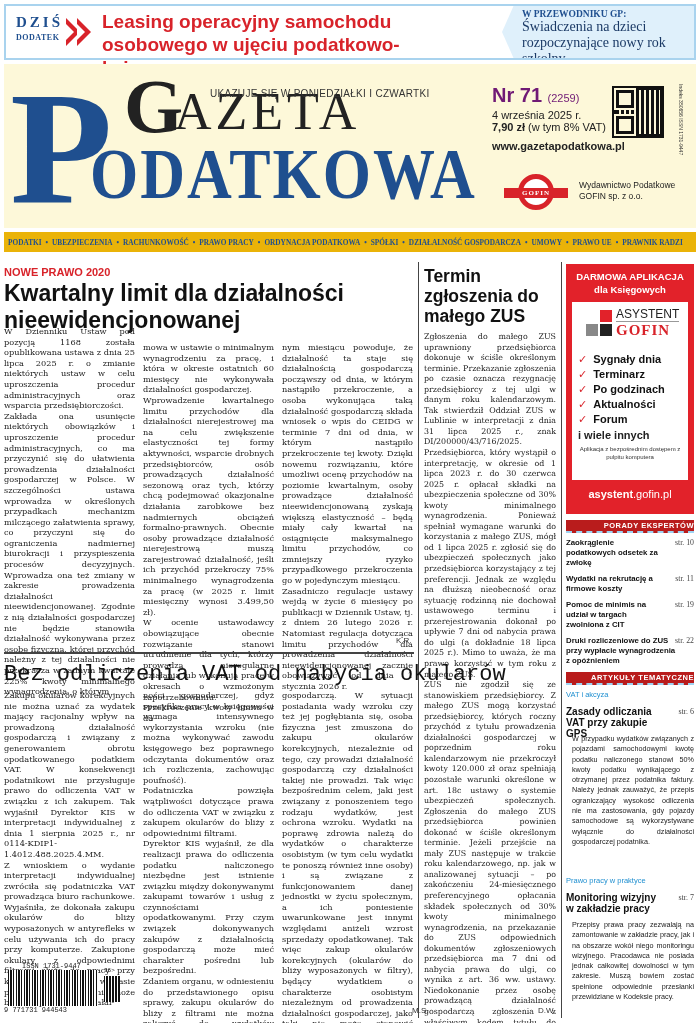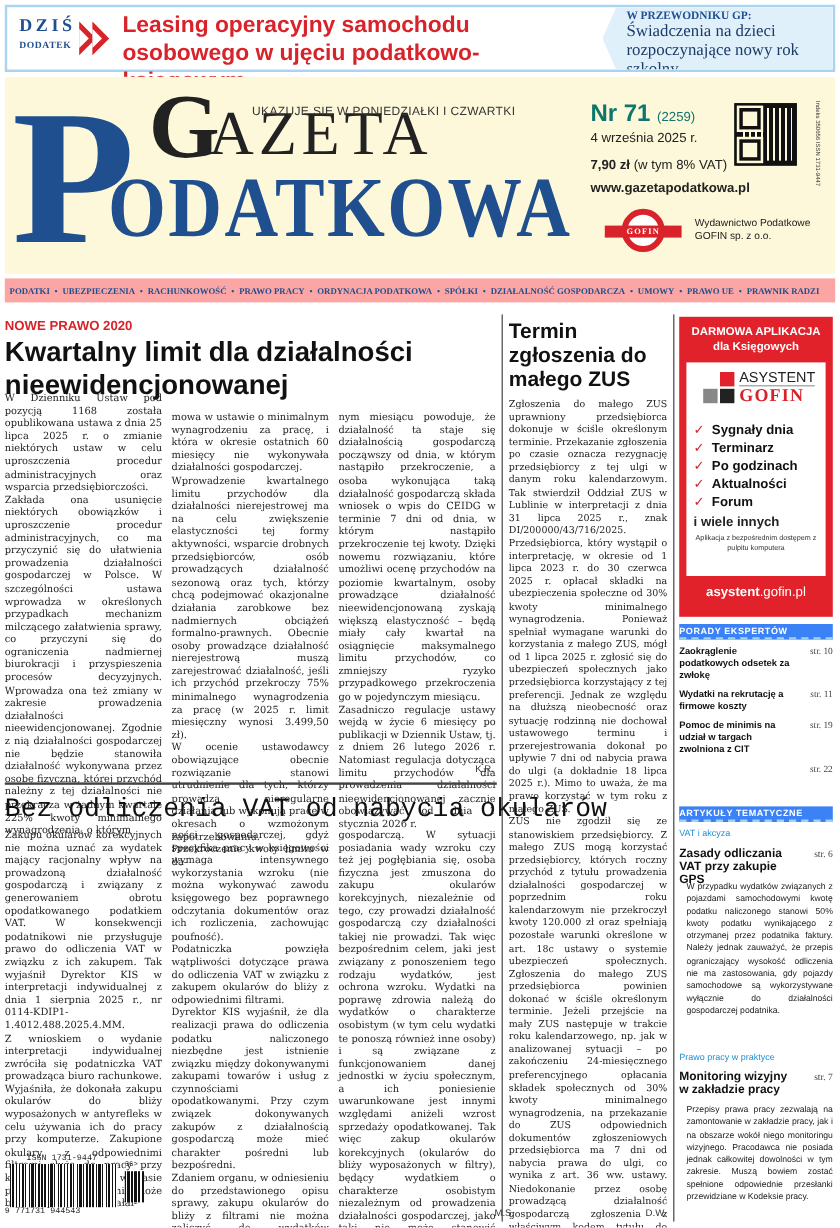--- a/index.html
+++ b/index.html
@@ -16,34 +16,34 @@
 .guide{width:192px;background:#dff0fb;clip-path:polygon(6% 0,100% 0,100% 100%,6% 100%,0 50%);padding:3px 0 0 20px}
 .guide .g1{font-family:"Liberation Serif",serif;font-weight:bold;font-size:9.5px;color:#1f4f8f}
 .guide .g2{font-family:"Liberation Serif",serif;font-size:14px;color:#1b3a66;line-height:16px}
 .mast{position:absolute;left:4px;top:64px;width:692px;height:164px;background:#fdf8d9}
 .logo-p{position:absolute;left:6px;top:14px;font-family:"Liberation Serif",serif;font-weight:bold;color:#1f4f8f;font-size:160px;line-height:140px;transform:scaleX(1.05);transform-origin:left}
 .logo-g{position:absolute;left:120px;top:4px;font-family:"Liberation Serif",serif;color:#222;font-size:76px;line-height:76px;font-weight:bold}
 .logo-azeta{position:absolute;left:170px;top:22px;font-family:"Liberation Serif",serif;color:#222;font-size:52px;line-height:52px;letter-spacing:4px}
 .logo-odat{position:absolute;left:86px;top:74px;font-family:"Liberation Serif",serif;color:#1f4f8f;font-size:62px;line-height:62px;font-weight:bold;letter-spacing:2px;transform:scaleY(1.15);transform-origin:top}
 .ukaz{position:absolute;left:206px;top:24px;font-family:Liberation Sans, sans-serif;font-size:10px;color:#333;letter-spacing:.3px}
 .nr{position:absolute;left:488px;top:20px;font-family:"Liberation Sans",sans-serif}
-.nr .n1{font-size:20px;font-weight:bold;color:#0f766e}.nr .n1 span{font-size:11px;font-weight:normal}
+.nr .n1{font-size:20px;font-weight:bold;color:#701a75}.nr .n1 span{font-size:11px;font-weight:normal}
 .nr .n2{font-size:11px;margin-top:2px;color:#222}
-.nr .n3{font-size:11px;margin-top:11px}.nr .n3 b{font-weight:bold}
+.nr .n3{font-size:11px;margin-top:0}.nr .n3 b{font-weight:bold}
 .nr .n4{font-size:11px;margin-top:7px;font-weight:bold}
 .qr{position:absolute;left:608px;top:22px;width:52px;height:52px;background:
 repeating-linear-gradient(90deg,#111 0 3px,#fdf8d9 3px 5px),#111;border:4px solid #111}
 .qr:before,.qr:after{content:"";position:absolute;width:12px;height:12px;border:3px solid #111;background:#fdf8d9;outline:2px solid #fdf8d9}
 .qr:before{left:0;top:0}.qr:after{left:0;bottom:0}
 .issn-v{position:absolute;left:674px;top:20px;font-family:"Liberation Sans",sans-serif;font-size:5px;writing-mode:vertical-rl;color:#333}
 .gofin-logo{position:absolute;left:500px;top:110px;width:64px;height:36px}
 .gofin-logo .ring{position:absolute;left:14px;top:0;width:36px;height:36px;border-radius:50%;border:5px solid #d8232a;background:#fff}
 .gofin-logo .bar{position:absolute;left:0;top:14px;width:64px;height:10px;background:#d8232a;color:#fff;font-size:7px;text-align:center;font-family:"Liberation Serif",serif;font-weight:bold;line-height:10px;letter-spacing:1px}
 .wyd{position:absolute;left:575px;top:116px;font-family:"Liberation Sans",sans-serif;font-size:8.5px;color:#222;text-align:left;line-height:11px}
-.nav{position:absolute;left:4px;top:232px;width:692px;height:20px;background:#fca5a5;font-family:"Liberation Serif",serif;font-weight:bold;font-size:7.3px;color:#1f4f8f;display:flex;align-items:center;padding-left:4px;white-space:nowrap}
+.nav{position:absolute;left:4px;top:232px;width:692px;height:20px;background:#eab308;font-family:"Liberation Serif",serif;font-weight:bold;font-size:7.3px;color:#1f4f8f;display:flex;align-items:center;padding-left:4px;white-space:nowrap}
 .nav span.sep{margin:0 4px}
 .col{position:absolute;font-size:8.2px;line-height:10.6px;text-align:justify}
 .kicker{position:absolute;left:4px;top:266px;font-family:"Liberation Sans",sans-serif;font-weight:bold;color:#d8232a;font-size:11px}
 .h1{position:absolute;left:4px;top:280px;width:410px;font-family:"Liberation Sans",sans-serif;font-weight:bold;font-size:23px;line-height:27px;color:#111}
 .sig{position:absolute;font-family:"Liberation Sans",sans-serif;font-size:8px;color:#333}
 .vrule{position:absolute;width:1px;background:#444}
 .hrule{position:absolute;height:2px;background:#444}
 .h2{position:absolute;left:4px;top:662px;font-family:Liberation Mono, monospace;font-size:22px;color:#111}
 .h3{position:absolute;left:424px;top:266px;width:132px;font-family:"Liberation Sans",sans-serif;font-weight:bold;font-size:17.5px;line-height:20px;color:#111}
 .ad{position:absolute;left:566px;top:264px;width:128px;height:250px;background:#e2222a;padding:6px}
@@ -53,21 +53,21 @@
 .ad .sq{display:grid;grid-template-columns:12px 12px;gap:2px}
 .ad .sq i{display:block;width:12px;height:12px}
 .ad .bn1{font-family:"Liberation Sans",sans-serif;font-size:12px;color:#222;border-bottom:1px solid #999;line-height:13px}
 .ad .bn2{font-family:"Liberation Serif",serif;font-weight:bold;font-size:15px;color:#d8232a;letter-spacing:1px;line-height:16px}
 .ad ul{list-style:none;margin-top:14px;font-family:"Liberation Sans",sans-serif;font-weight:bold;font-size:11px;line-height:15px;color:#111}
 .ad ul li span.ck{color:#d8232a;margin-right:6px;font-weight:normal}
 .ad .more{font-family:"Liberation Sans",sans-serif;font-weight:bold;font-size:11px;margin-top:2px}
 .ad .small{font-family:"Liberation Sans",sans-serif;font-size:6px;text-align:center;color:#333;margin-top:4px;line-height:8px}
 .ad .url{color:#fff;font-family:"Liberation Sans",sans-serif;font-size:11px;text-align:center;margin-top:8px}
 .ad .url b{font-weight:bold}
-.band{position:absolute;left:566px;width:128px;height:13px;background:#3b82f6;color:#fff;font-family:"Liberation Sans",sans-serif;font-weight:bold;font-size:7.5px;text-align:left;line-height:12px;letter-spacing:.5px;border-bottom:2px dashed #9fd3f2}
+.band{position:absolute;left:566px;width:128px;height:13px;background:#b91c1c;color:#fff;font-family:"Liberation Sans",sans-serif;font-weight:bold;font-size:7.5px;text-align:right;line-height:12px;letter-spacing:.5px;border-bottom:2px dashed #9fd3f2}
 .tip{position:absolute;left:566px;width:128px;font-family:"Liberation Sans",sans-serif;font-weight:bold;font-size:7.8px;line-height:10px;color:#111}
 .tip .pg{position:absolute;right:0;top:0;font-weight:normal;color:#444;font-family:"Liberation Serif",serif}
 .sec{position:absolute;left:566px;font-family:"Liberation Sans",sans-serif;font-size:7.5px;color:#1f8fd0}
 .th{position:absolute;left:566px;width:128px;font-family:"Liberation Sans",sans-serif;font-weight:bold;font-size:10px;line-height:11px;color:#111}
 .th .pg{position:absolute;right:0;top:0;font-weight:normal;color:#444;font-size:8px;font-family:"Liberation Serif",serif}
 .tb{position:absolute;left:572px;width:122px;font-family:"Liberation Sans",sans-serif;font-size:7.2px;line-height:10.3px;text-align:justify;color:#222}
 .barcode{position:absolute;left:4px;top:962px;width:135px;height:56px}
 .barcode .lbl{font-family:"Liberation Mono",monospace;font-size:7px;padding-left:18px}
 .barcode .bars{height:36px;width:90px;margin-left:4px;background:repeating-linear-gradient(90deg,#111 0 1px,#fff 1px 2px,#111 2px 4px,#fff 4px 5px,#111 5px 6px,#fff 6px 8px)}
 .barcode .num{font-family:"Liberation Mono",monospace;font-size:7px}
@@ -214,20 +214,21 @@
   </div>
 <div class="tip" style="top:574px">
     <div style="width:96px">Wydatki na rekrutację a firmowe koszty</div>
     <span class="pg">str. 11</span>
   </div>
 <div class="tip" style="top:600px">
     <div style="width:96px">Pomoc de minimis na udział w targach zwolniona z CIT</div>
     <span class="pg">str. 19</span>
   </div>
 <div class="tip" style="top:636px">
+    <div style="width:110px">Druki rozliczeniowe do ZUS przy wypłacie wynagrodzenia z opóźnieniem</div>
     <span class="pg">str. 22</span>
   </div>
 <div class="band" style="top:672px">ARTYKUŁY TEMATYCZNE</div>
 
 <div class="sec" style="top:690px">VAT i akcyza</div>
 <div class="th" style="top:706px">
     <div style="width:96px">Zasady odliczania VAT przy zakupie GPS</div>
     <span class="pg">str. 6</span>
   </div>
 <div class="tb" style="top:734px">W przypadku wydatków związanych z pojazdami samochodowymi kwotę podatku naliczonego stanowi 50% kwoty podatku wynikającego z otrzymanej przez podatnika faktury. Należy jednak zauważyć, że przepis ograniczający wysokość odliczenia nie ma zastosowania, gdy pojazdy samochodowe są wykorzystywane wyłącznie do działalności gospodarczej podatnika.</div>

